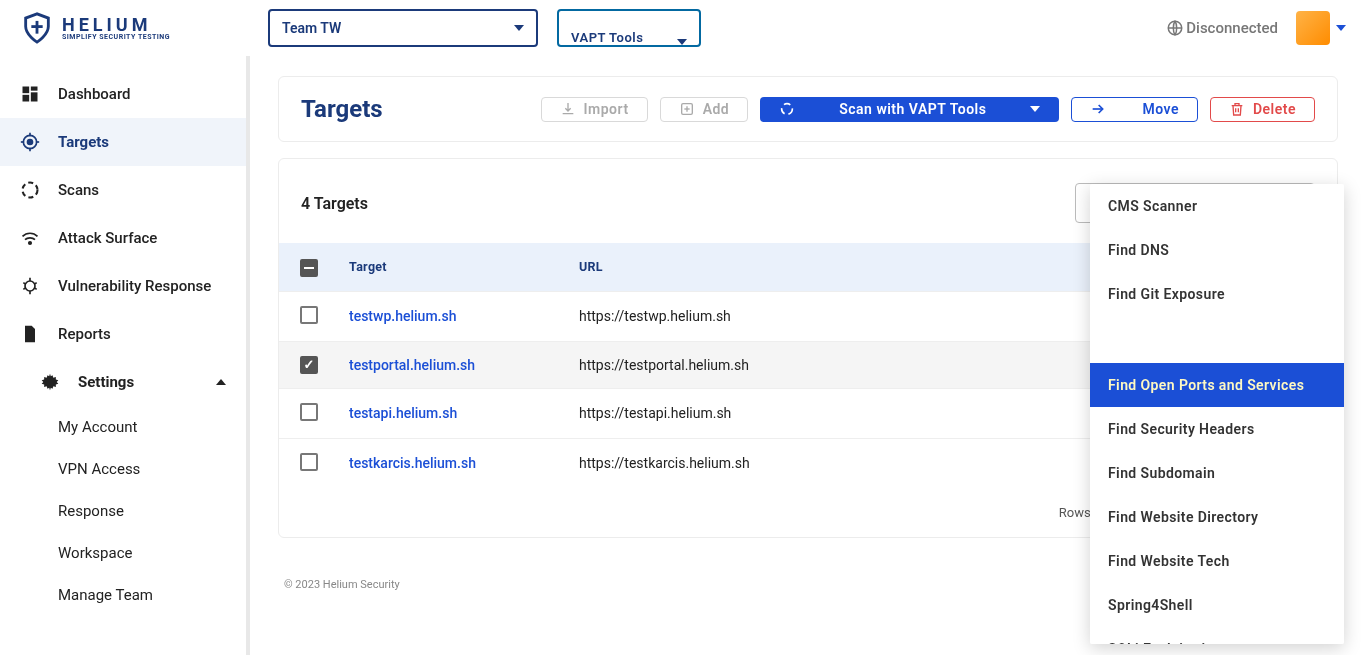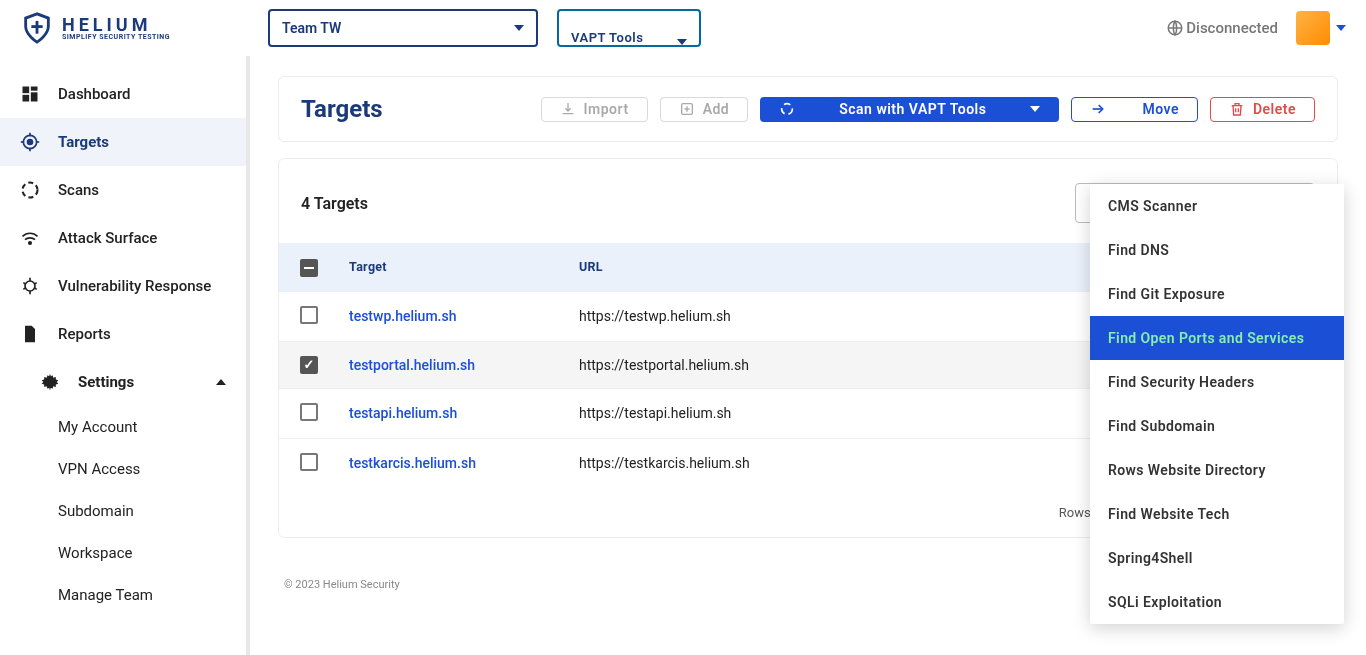--- a/index.html
+++ b/index.html
@@ -69,21 +69,21 @@
 .rows-per { display: flex; align-items: center; gap: 8px; }
 .pager-arrows { display: flex; gap: 24px; color: #bbb; font-size: 18px; }
 
 .footer-text { font-size: 11px; color: #888; margin-top: 40px; padding-left: 6px; }
 
 
 .dropdown { position: absolute; top: 128px; left: 840px; width: 254px; background: #fff; box-shadow: 0 4px 18px rgba(0,0,0,0.18); border-radius: 2px; max-height: 460px; overflow-y: auto; z-index: 100; }
 .dropdown::-webkit-scrollbar { width: 6px; }
 .dropdown::-webkit-scrollbar-thumb { background: #aaa; border-radius: 3px; }
 .dd-item { padding: 14px 18px; font-size: 14px; font-weight: 600; color: #333; letter-spacing: 0.4px; cursor: pointer; }
-.dd-item.hl { background: #1b4fd6; color: #86efac; }
+.dd-item.hl { background: #1b4fd6; color: #fef9c3; margin-top: 47px; }
 
 
 .caret-down { width: 0; height: 0; border-left: 5px solid transparent; border-right: 5px solid transparent; border-top: 6px solid currentColor; display: inline-block; }
 .caret-up { width: 0; height: 0; border-left: 5px solid transparent; border-right: 5px solid transparent; border-bottom: 6px solid currentColor; display: inline-block; }
 </style>
 </head>
 <body>
 
 <div class="topbar">
   <div class="logo">
@@ -190,21 +190,21 @@
       <span class="nav-icon">
         <svg viewBox="0 0 24 24" width="20" height="20" fill="currentColor">
             <path d="M12 8 A4 4 0 1 1 12 16 A4 4 0 1 1 12 8 M12 2 L13 5 L15 4 L16 7 L19 6 L19 9 L22 10 L20 12 L22 14 L19 15 L19 18 L16 17 L15 20 L13 19 L12 22 L11 19 L9 20 L8 17 L5 18 L5 15 L2 14 L4 12 L2 10 L5 9 L5 6 L8 7 L9 4 L11 5 Z"></path>
           </svg>
       </span>
       <span>Settings</span>
       <span class="chev caret-up" style="color:#222"></span>
     </div>
     <div class="sub-item">My Account</div>
     <div class="sub-item">VPN Access</div>
-    <div class="sub-item">Subdomain</div>
+    <div class="sub-item">Response</div>
     <div class="sub-item">Workspace</div>
     <div class="sub-item">Manage Team</div>
   </div>
 
   <div class="main">
     <div class="main-inner">
       <div class="page-head">
         <div class="page-title">Targets</div>
         <div class="btn btn-disabled">
           <svg class="icon" viewBox="0 0 24 24" fill="none" stroke="currentColor" stroke-width="2">
@@ -300,19 +300,19 @@
       <div class="footer-text">© 2023 Helium Security</div>
     </div>
 
     <div class="dropdown" id="dd">
         <div class="dd-item">CMS Scanner</div>
         <div class="dd-item">Find DNS</div>
         <div class="dd-item">Find Git Exposure</div>
         <div class="dd-item hl">Find Open Ports and Services</div>
         <div class="dd-item">Find Security Headers</div>
         <div class="dd-item">Find Subdomain</div>
-        <div class="dd-item">Rows Website Directory</div>
+        <div class="dd-item">Find Website Directory</div>
         <div class="dd-item">Find Website Tech</div>
         <div class="dd-item">Spring4Shell</div>
         <div class="dd-item">SQLi Exploitation</div>
       </div>
   </div>
 </div>
 
 </body></html>

